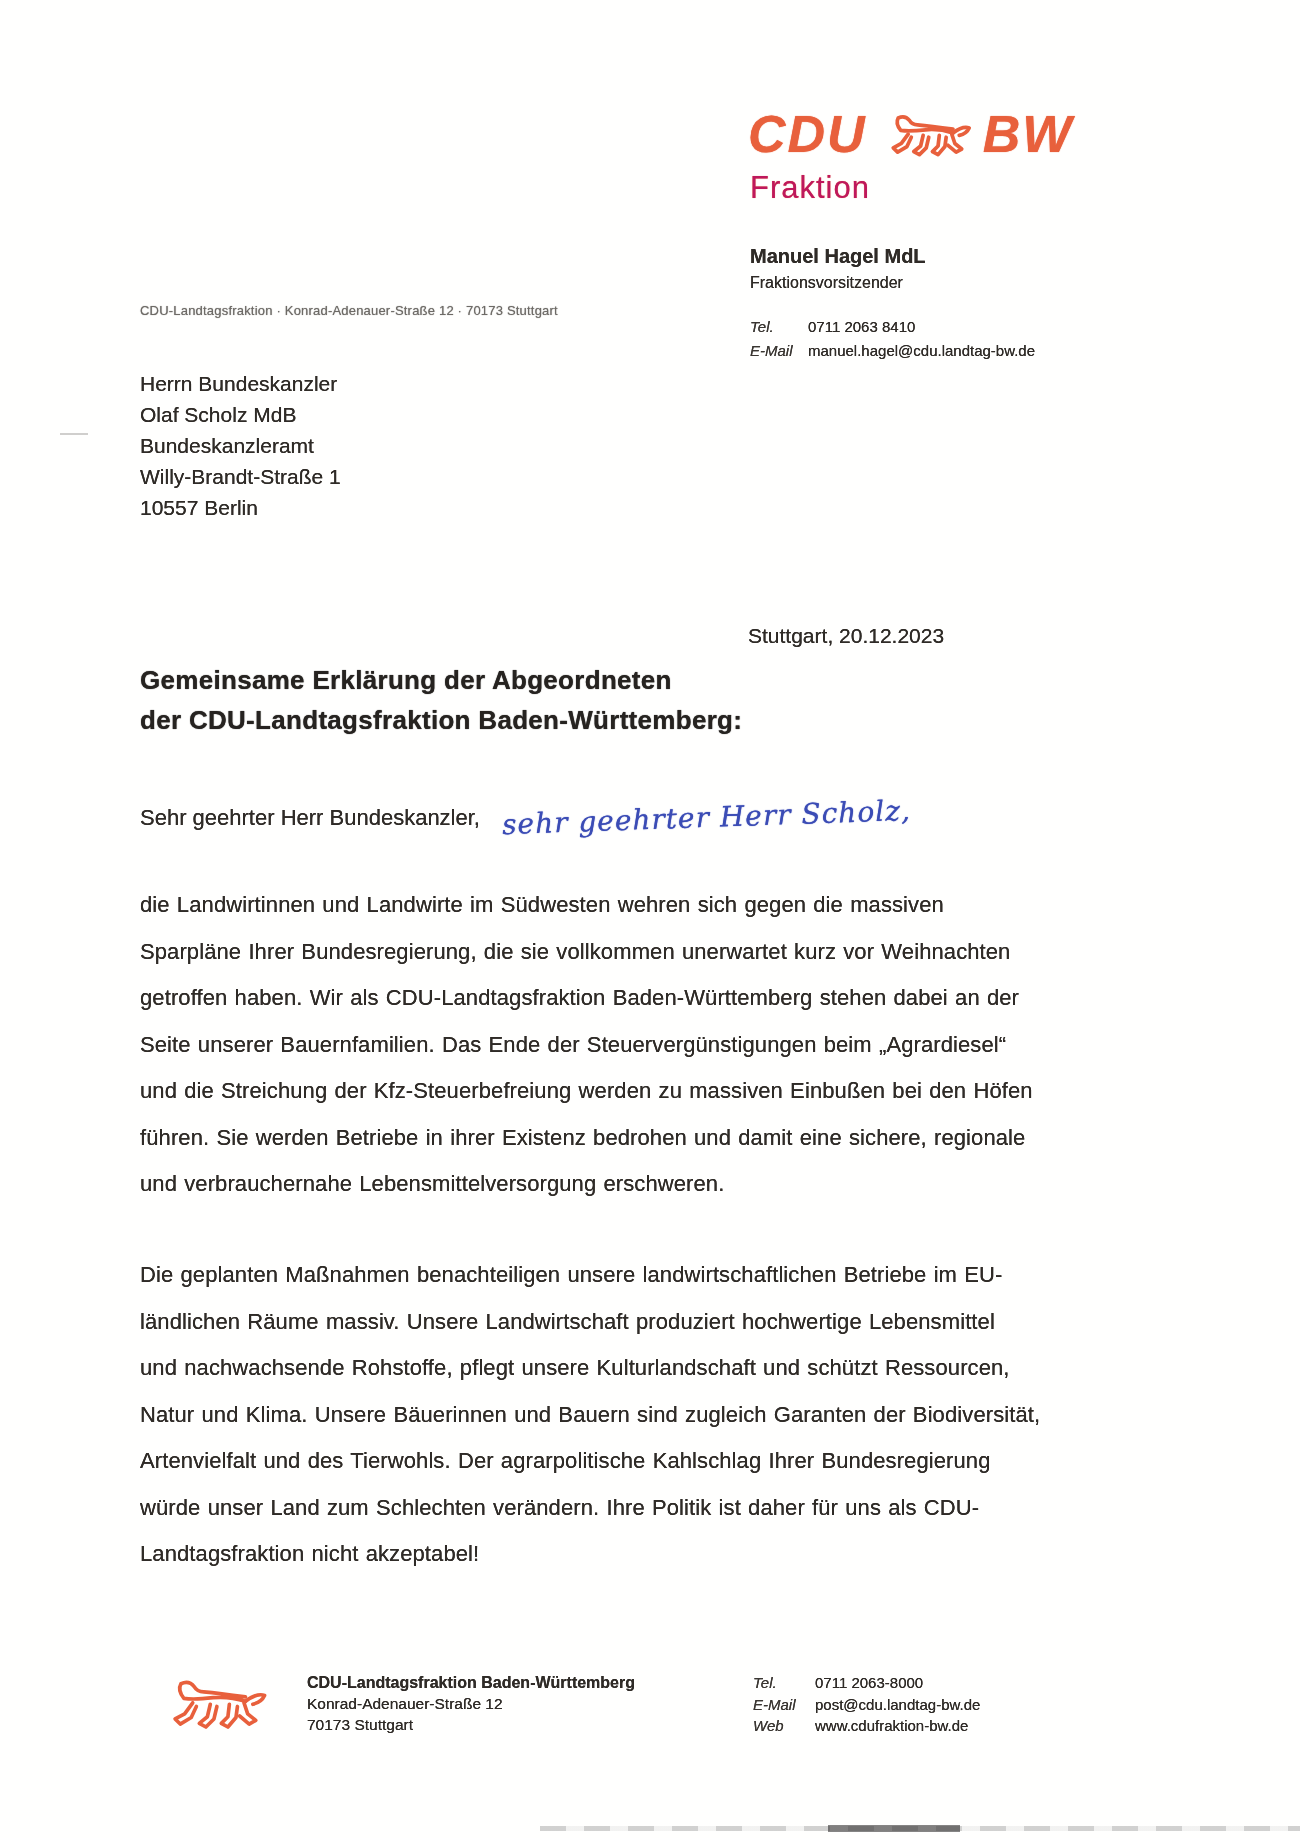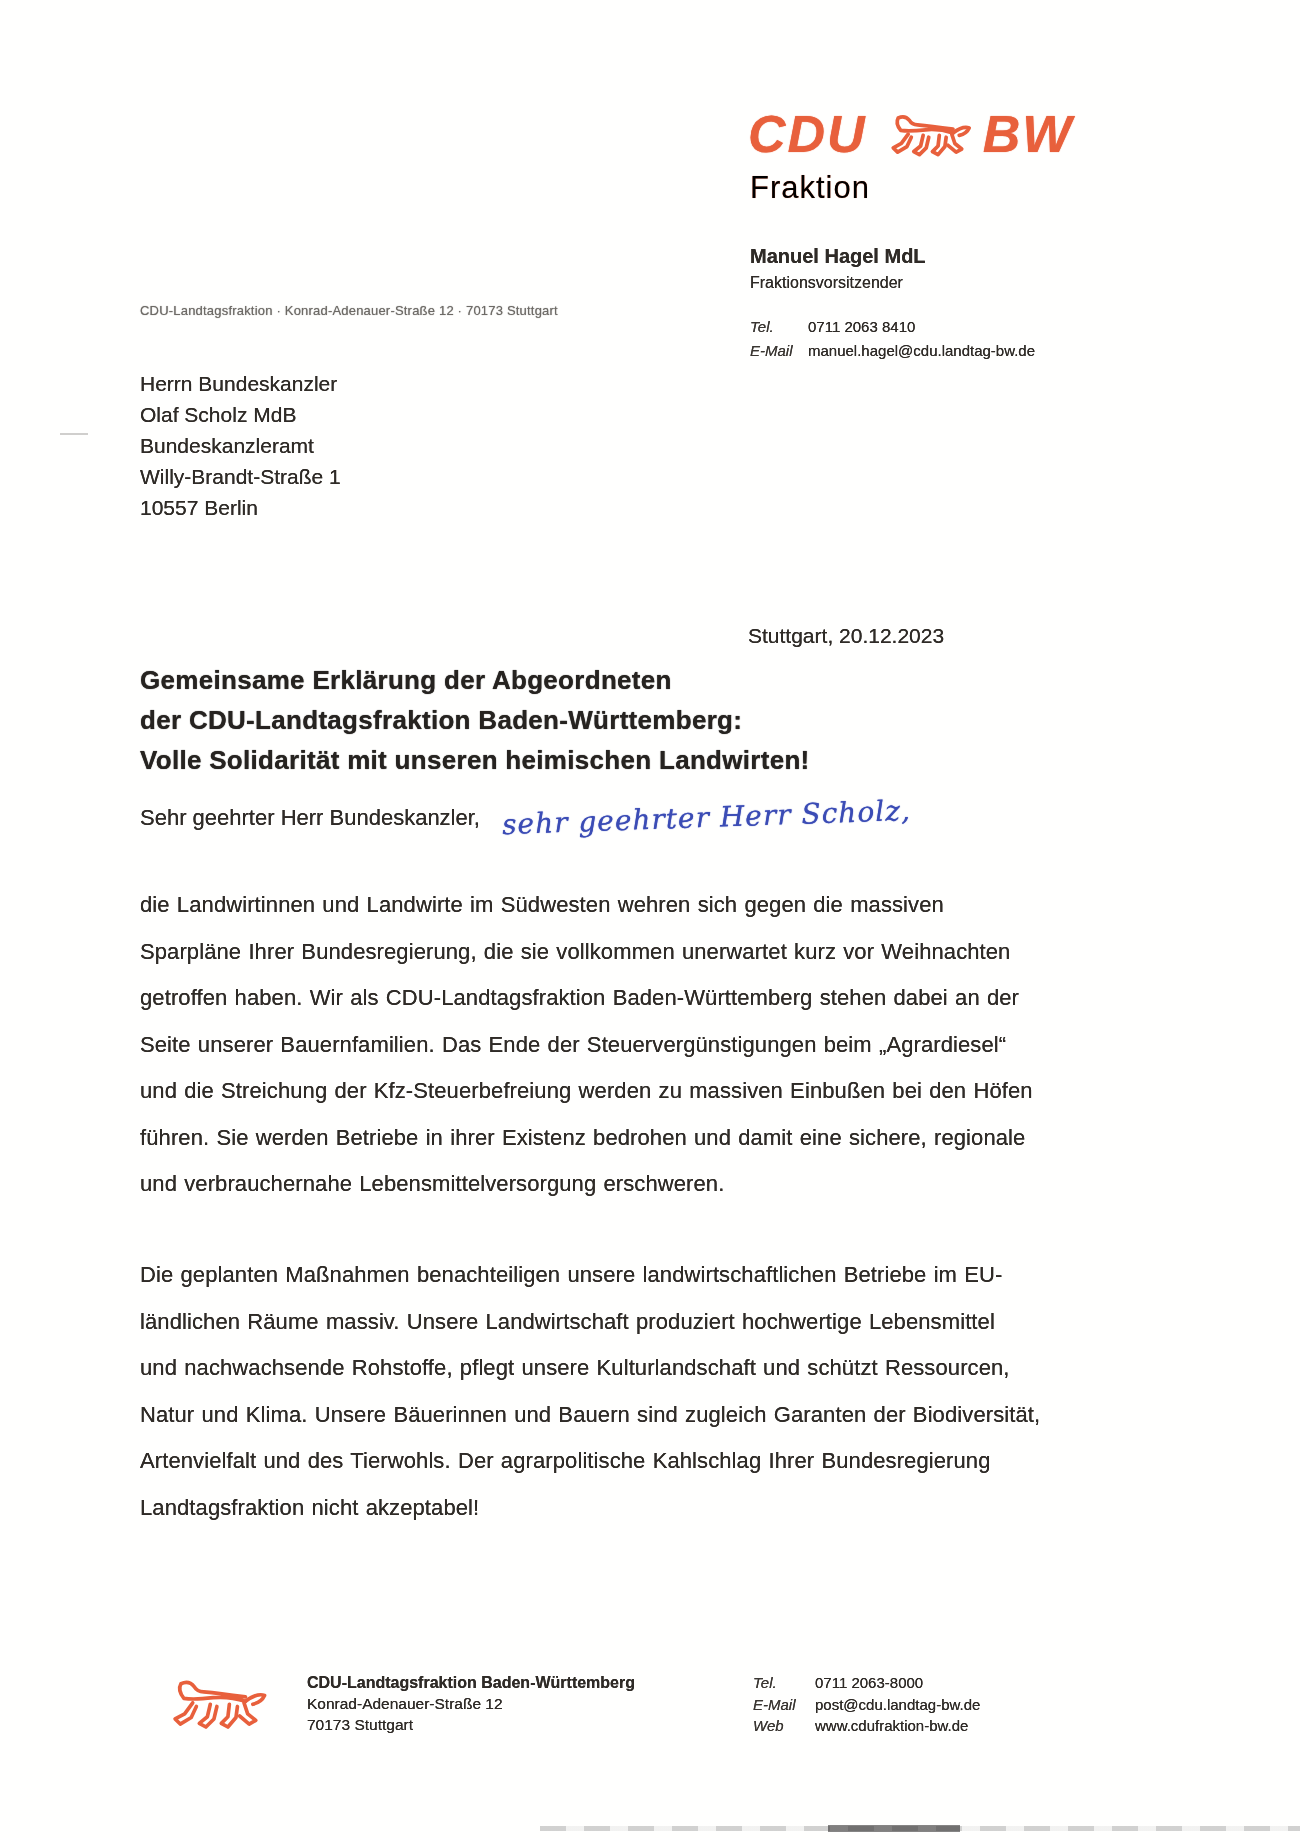--- a/index.html
+++ b/index.html
@@ -17,21 +17,21 @@
   
   .brand{position:absolute;left:748px;top:108px;display:flex;align-items:flex-start;}
   .brand-word{
     font-size:52px;font-weight:bold;font-style:italic;
     color:#e8603c;letter-spacing:2px;line-height:1;
     text-shadow:0 0 1px #e8603c;
   }
   .brand-emblem{margin:0 6px;}
   .brand-sub{
     position:absolute;left:750px;top:170px;
-    font-size:31px;color:#000000;letter-spacing:1px;
+    font-size:31px;color:#be185d;letter-spacing:1px;
     text-shadow:0 0 0.7px #e8603c;
   }
   .contact-name{position:absolute;left:750px;top:245px;font-size:20px;font-weight:bold;}
   .contact-role{position:absolute;left:750px;top:274px;font-size:16px;}
   .contact-row{position:absolute;left:750px;width:460px;font-size:15px;display:flex;}
   .contact-row .lbl{font-style:italic;width:58px;flex:0 0 58px;color:#3a3632;}
   .row-tel{top:318px;}
   .row-mail{top:342px;}
 
   
@@ -123,21 +123,20 @@
     <div>Bundeskanzleramt</div>
     <div>Willy-Brandt-Straße 1</div>
     <div>10557 Berlin</div>
   </div>
 
   <div class="dateline soft">Stuttgart, 20.12.2023</div>
 
   <div class="subject">
     <div>Gemeinsame Erklärung der Abgeordneten</div>
     <div>der CDU-Landtagsfraktion Baden-Württemberg:</div>
-    <div>Volle Solidarität mit unseren heimischen Landwirten!</div>
   </div>
 
   <div class="salutation">
     <span class="printed soft">Sehr geehrter Herr Bundeskanzler,</span>
     <span class="handwritten">sehr geehrter Herr Scholz,</span>
   </div>
 
   <div class="body-par par1 soft">
     <div class="ln">die Landwirtinnen und Landwirte im Südwesten wehren sich gegen die massiven</div>
     <div class="ln">Sparpläne Ihrer Bundesregierung, die sie vollkommen unerwartet kurz vor Weihnachten</div>
@@ -147,20 +146,21 @@
     <div class="ln">führen. Sie werden Betriebe in ihrer Existenz bedrohen und damit eine sichere, regionale</div>
     <div class="ln">und verbrauchernahe Lebensmittelversorgung erschweren.</div>
   </div>
 
   <div class="body-par par2 soft">
     <div class="ln">Die geplanten Maßnahmen benachteiligen unsere landwirtschaftlichen Betriebe im EU-</div>
     <div class="ln">ländlichen Räume massiv. Unsere Landwirtschaft produziert hochwertige Lebensmittel</div>
     <div class="ln">und nachwachsende Rohstoffe, pflegt unsere Kulturlandschaft und schützt Ressourcen,</div>
     <div class="ln">Natur und Klima. Unsere Bäuerinnen und Bauern sind zugleich Garanten der Biodiversität,</div>
     <div class="ln">Artenvielfalt und des Tierwohls. Der agrarpolitische Kahlschlag Ihrer Bundesregierung</div>
+    <div class="ln">würde unser Land zum Schlechten verändern. Ihre Politik ist daher für uns als CDU-</div>
     <div class="ln">Landtagsfraktion nicht akzeptabel!</div>
   </div>
 
   <div class="footer-lion">
     <svg width="125" height="66" viewBox="0 0 150 90">
       <g fill="none" stroke="#e8603c" stroke-width="5" stroke-linejoin="round" stroke-linecap="round">
         <path d="M120 40 q16 -12 26 -8 q-4 9 -16 12"></path>
         <path d="M120 40 q-22 -7 -44 -5 q-26 3 -40 1 q-9 -11 -4 -20 q11 -5 18 4 q4 7 13 7 q21 2 57 7"></path>
         <path d="M48 42 l-11 15 l-13 7 l7 7 l15 -9 l7 -15"></path>
         <path d="M72 44 l-4 17 l-11 9 l9 5 l11 -11 l4 -17"></path>

